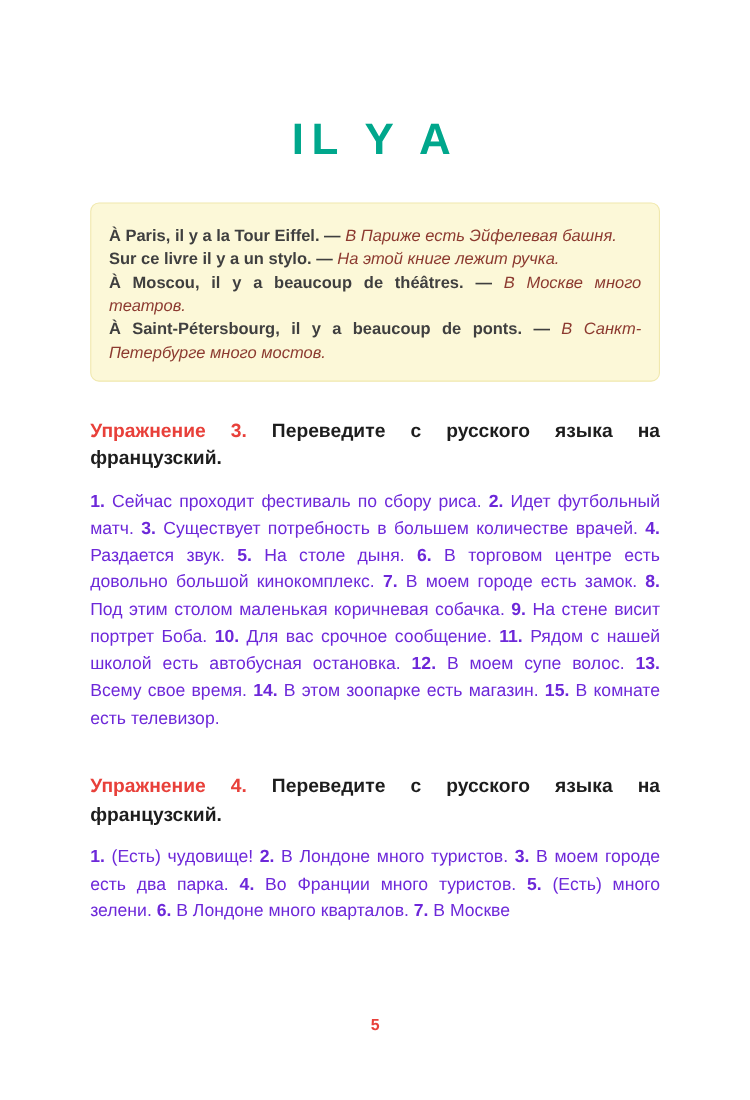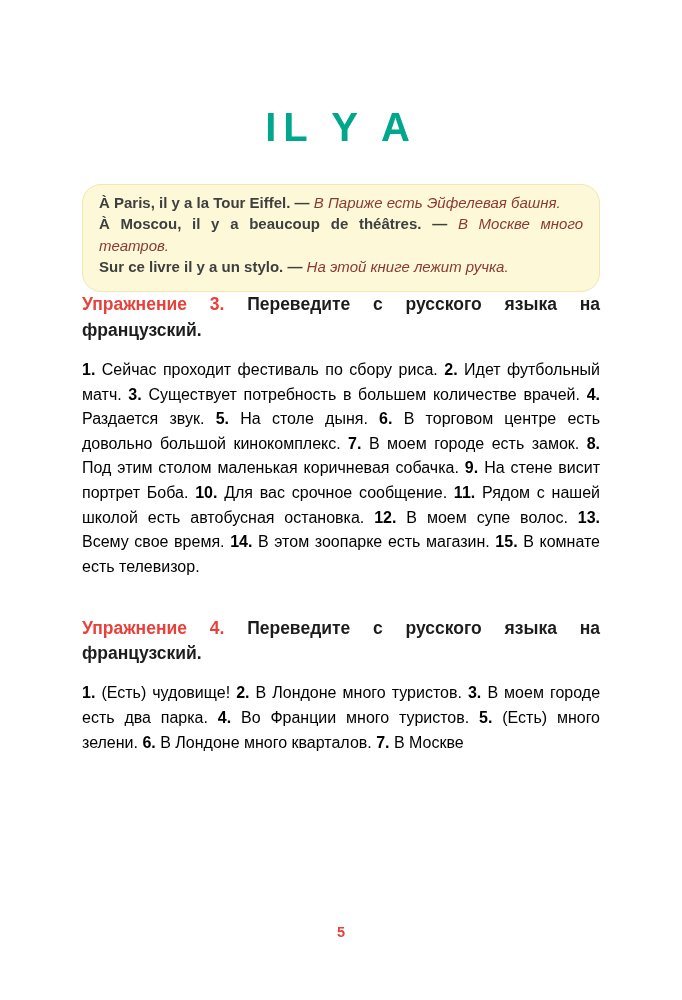--- a/index.html
+++ b/index.html
@@ -21,65 +21,66 @@
     color: var(--title-teal, #00a78c);
     font-size: 40px;
     font-weight: bold;
     letter-spacing: 7px;
     line-height: 1.05;
   }
   .examples-box {
     margin-top: 36px;
     background: var(--box-background, #fcf8d8);
     border: 1px solid #f0e8ae;
-    border-radius: 19px;
-    padding: 7px 16px 14px 16px;
+    border-radius: 8px;
+    padding: 19px 16px 14px 16px;
     font-size: 15px;
     line-height: 1.42;
   }
   .example { text-align: justify; }
   .fr, .sep { font-weight: bold; color: var(--french-text, #3f3f3f); }
   .ru { font-style: italic; color: var(--russian-translation, #8c3a30); }
-  .exercise:first-of-type { }
+  .exercise:first-of-type { margin-top: 32px; }
   .exercise + .exercise { margin-top: 36px; }
   .ex-heading {
     font-size: 17.5px;
     font-weight: bold;
     text-align: justify;
     line-height: 1.45;
     color: #1d1d1d;
   }
   .ex-label { color: var(--accent-red, #e8403a); }
   .ex-body {
     margin-top: 15px;
     font-size: 16px;
     line-height: 1.54;
     text-align: justify;
-    color: #000000;
+    color: #6d28d9;
   }
   .num { font-weight: bold; }
   .page-number {
     position: absolute;
     left: 0; right: 0;
     bottom: 60px;
     text-align: center;
     color: var(--accent-red, #e8403a);
     font-weight: bold;
     font-size: 14.5px;
   }
 </style>
 </head>
 <body>
 
 <div class="page">
   <h1 class="title">IL Y A</h1>
   <div class="examples-box">
       <p class="example"><span class="fr">À Paris, il y a la Tour Eiffel.</span><span class="sep"> — </span><span class="ru">В Париже есть Эйфелевая башня.</span></p>
+      <p class="example"><span class="fr">Sur ce livre il y a un stylo.</span><span class="sep"> — </span><span class="ru">На этой книге лежит ручка.</span></p>
       <p class="example"><span class="fr">À Moscou, il y a beaucoup de théâtres.</span><span class="sep"> — </span><span class="ru">В Москве много театров.</span></p>
-      <p class="example"><span class="fr">Sur ce livre il y a un stylo.</span><span class="sep"> — </span><span class="ru">На этой книге лежит ручка.</span></p>
+      <p class="example"><span class="fr">À Saint-Pétersbourg, il y a beaucoup de ponts.</span><span class="sep"> — </span><span class="ru">В Санкт-Петербурге много мостов.</span></p>
     </div>
   <div class="exercises">
       <section class="exercise">
         <h2 class="ex-heading"><span class="ex-label">Упражнение 3. </span><span class="ex-instruction">Переведите с русского языка на французский.</span></h2>
         <p class="ex-body"><b class="num">1. </b><span>Сейчас проходит фестиваль по сбору риса.</span><b class="num"> 2. </b><span>Идет футбольный матч.</span><b class="num"> 3. </b><span>Существует потребность в большем количестве врачей.</span><b class="num"> 4. </b><span>Раздается звук.</span><b class="num"> 5. </b><span>На столе дыня.</span><b class="num"> 6. </b><span>В торговом центре есть довольно большой кинокомплекс.</span><b class="num"> 7. </b><span>В моем городе есть замок.</span><b class="num"> 8. </b><span>Под этим столом маленькая коричневая собачка.</span><b class="num"> 9. </b><span>На стене висит портрет Боба.</span><b class="num"> 10. </b><span>Для вас срочное сообщение.</span><b class="num"> 11. </b><span>Рядом с нашей школой есть автобусная остановка.</span><b class="num"> 12. </b><span>В моем супе волос.</span><b class="num"> 13. </b><span>Всему свое время.</span><b class="num"> 14. </b><span>В этом зоопарке есть магазин.</span><b class="num"> 15. </b><span>В комнате есть телевизор.</span></p>
       </section>
       <section class="exercise">
         <h2 class="ex-heading"><span class="ex-label">Упражнение 4. </span><span class="ex-instruction">Переведите с русского языка на французский.</span></h2>
         <p class="ex-body"><b class="num">1. </b><span>(Есть) чудовище!</span><b class="num"> 2. </b><span>В Лондоне много туристов.</span><b class="num"> 3. </b><span>В моем городе есть два парка.</span><b class="num"> 4. </b><span>Во Франции много туристов.</span><b class="num"> 5. </b><span>(Есть) много зелени.</span><b class="num"> 6. </b><span>В Лондоне много кварталов.</span><b class="num"> 7. </b><span>В Москве</span></p>
       </section>

